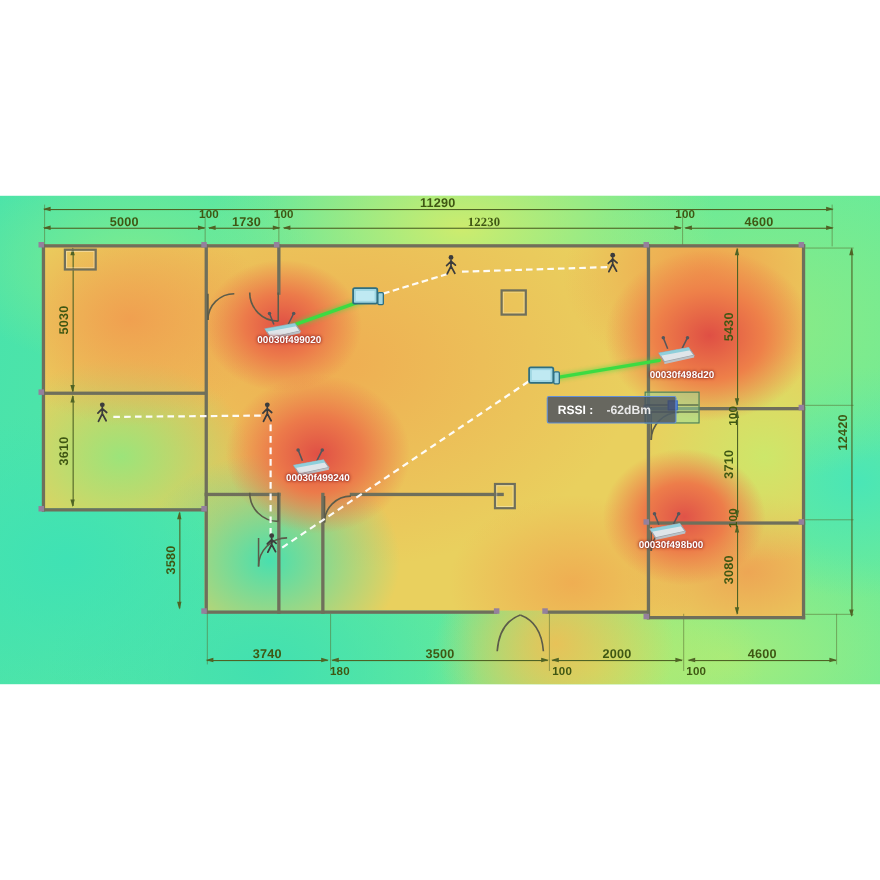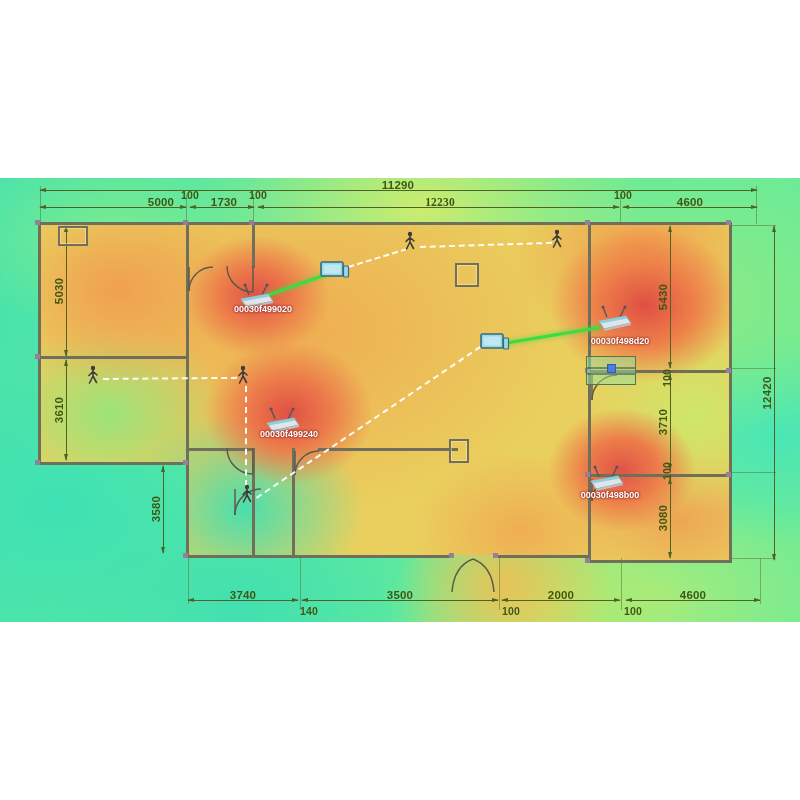--- a/index.html
+++ b/index.html
@@ -176,38 +176,38 @@
   <div class="dlv" style="left:670px;top:226px;height:142px;"></div>
   <div class="dlv" style="left:670px;top:374px;height:96px;"></div>
   <div class="dlv" style="left:670px;top:478px;height:80px;"></div>
   <div class="dlv" style="left:774px;top:226px;height:334px;"></div>
   <div class="dlh" style="left:188px;top:600px;width:110px;"></div>
   <div class="dlh" style="left:302px;top:600px;width:196px;"></div>
   <div class="dlh" style="left:502px;top:600px;width:118px;"></div>
   <div class="dlh" style="left:626px;top:600px;width:134px;"></div>
 
   <div class="dlab" style="left:398px;top:185px;">11290</div>
-  <div class="dlab" style="left:113px;top:202px;margin-left:48px;">5000</div>
+  <div class="dlab" style="left:113px;top:202px;">5000</div>
   <div class="dlab sm" style="left:190px;top:195px;">100</div>
   <div class="dlab" style="left:224px;top:202px;">1730</div>
   <div class="dlab sm" style="left:258px;top:195px;">100</div>
   <div class="dlab" style="left:440px;top:202px;font-family:Liberation Serif, serif;">12230</div>
   <div class="dlab sm" style="left:623px;top:195px;">100</div>
   <div class="dlab" style="left:690px;top:202px;">4600</div>
   <div class="dlab v" style="left:59px;top:291px;">5030</div>
   <div class="dlab v" style="left:59px;top:410px;">3610</div>
   <div class="dlab v" style="left:156px;top:509px;">3580</div>
   <div class="dlab v" style="left:663px;top:297px;">5430</div>
   <div class="dlab v sm" style="left:667px;top:378px;">100</div>
   <div class="dlab v" style="left:663px;top:422px;">3710</div>
   <div class="dlab v sm" style="left:667px;top:471px;">100</div>
   <div class="dlab v" style="left:663px;top:518px;">3080</div>
   <div class="dlab v" style="left:767px;top:393px;">12420</div>
   <div class="dlab" style="left:243px;top:595px;">3740</div>
-  <div class="dlab sm" style="left:309px;top:611px;">140</div>
+  <div class="dlab sm" style="left:309px;top:611px;">180</div>
   <div class="dlab" style="left:400px;top:595px;">3500</div>
   <div class="dlab sm" style="left:511px;top:611px;">100</div>
   <div class="dlab" style="left:561px;top:595px;">2000</div>
   <div class="dlab sm" style="left:633px;top:611px;">100</div>
   <div class="dlab" style="left:693px;top:595px;">4600</div>
 
   <div class="glink" style="left:261px;top:296px;width:75px;transform:rotate(-19.5deg);"></div>
   <div class="glink" style="left:504px;top:342px;width:98px;transform:rotate(-9.5deg);"></div>
   <div class="dash" style="left:348px;top:266px;width:61px;transform:rotate(-17deg);"></div>
   <div class="dash" style="left:420px;top:246px;width:132px;transform:rotate(-1.8deg);"></div>
@@ -286,14 +286,18 @@
       <circle cx="7" cy="3" r="2.2" fill="#3c3c3c"></circle>
       <path d="M7 5.5 L7 11 M7 11 L3.5 18 M7 11 L10.5 17.5 M7 6.5 L3 10.5 M7 6.5 L11 10" stroke="#3c3c3c" stroke-width="1.6" fill="none" stroke-linecap="round"></path>
     </svg>
   <svg class="person" style="left:240px;top:484px;" width="14" height="20" viewBox="0 0 14 20">
       <circle cx="7" cy="3" r="2.2" fill="#3c3c3c"></circle>
       <path d="M7 5.5 L7 11 M7 11 L3.5 18 M7 11 L10.5 17.5 M7 6.5 L3 10.5 M7 6.5 L11 10" stroke="#3c3c3c" stroke-width="1.6" fill="none" stroke-linecap="round"></path>
     </svg>
 
   <div id="selseg"></div>
   <div id="bluedot"></div>
+  <div id="tooltip">
+    <span>RSSI :</span>
+    <span style="color:#e9e9e9;">-62dBm</span>
+  </div>
 
 </div>
 
 </body></html>

